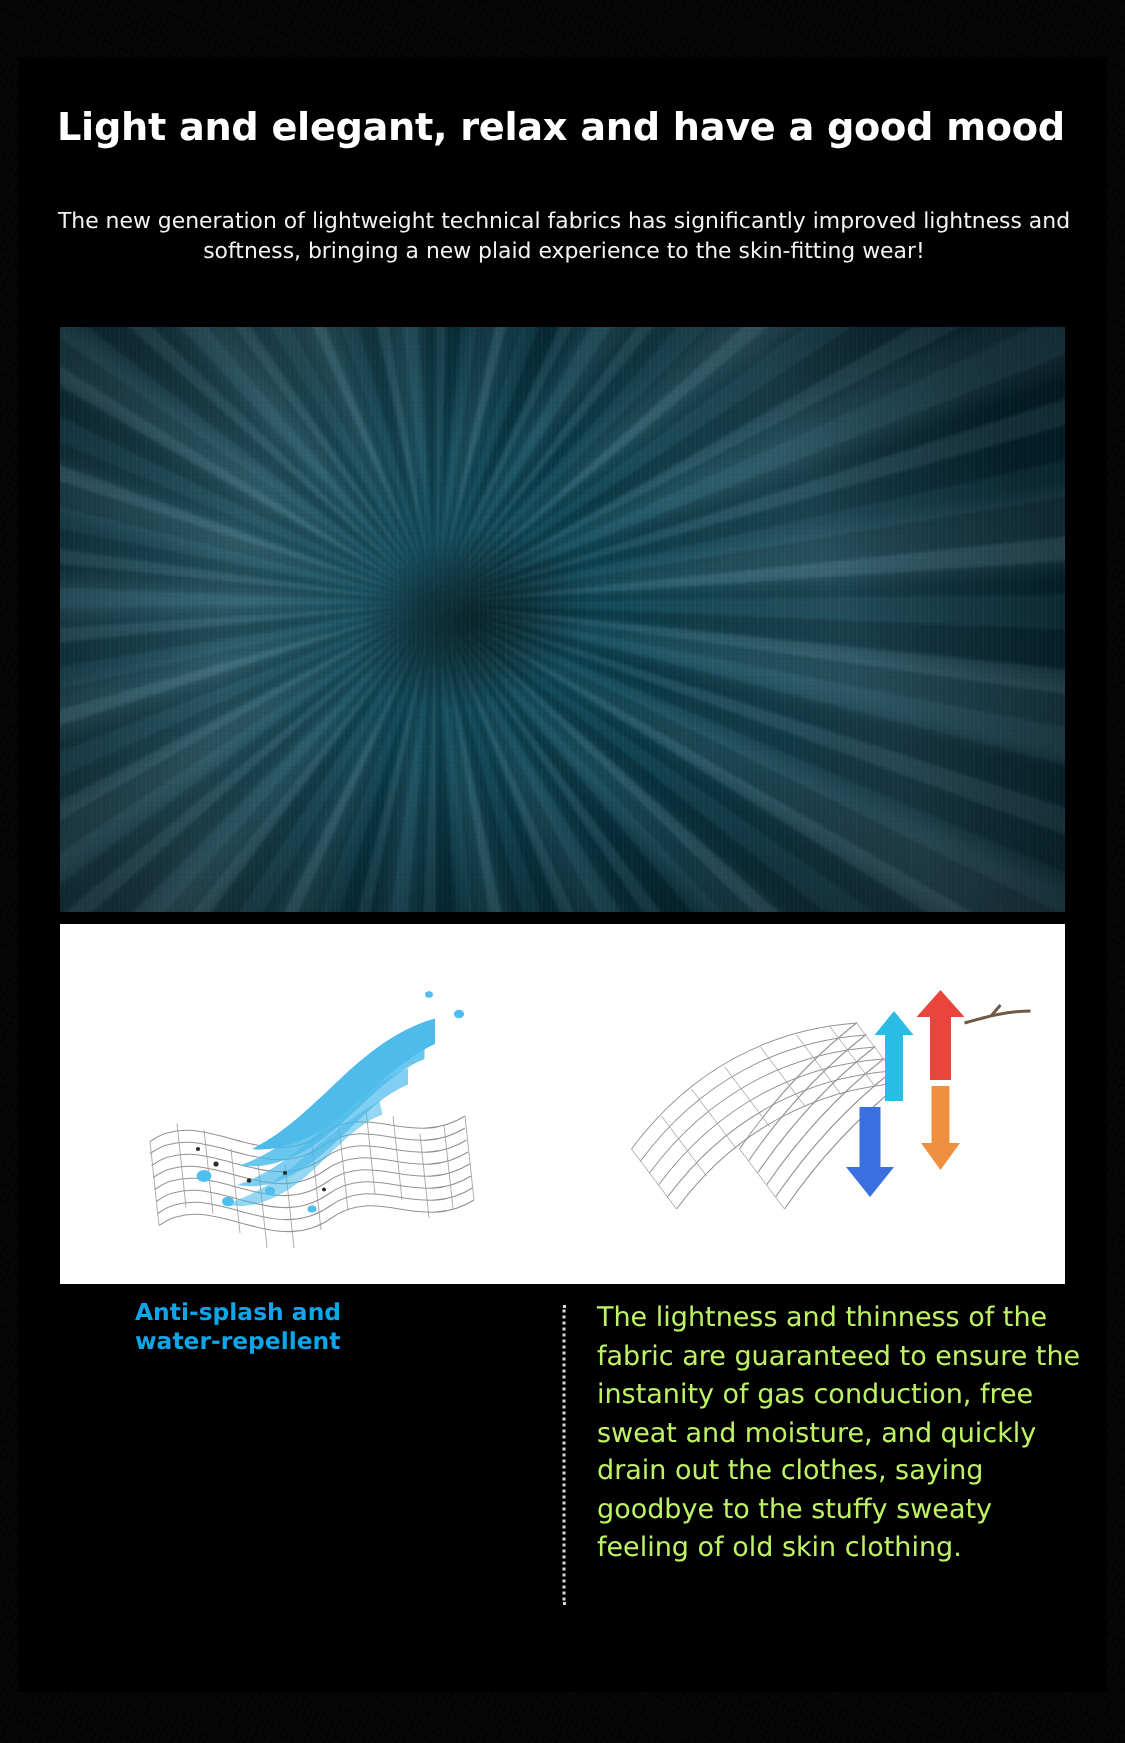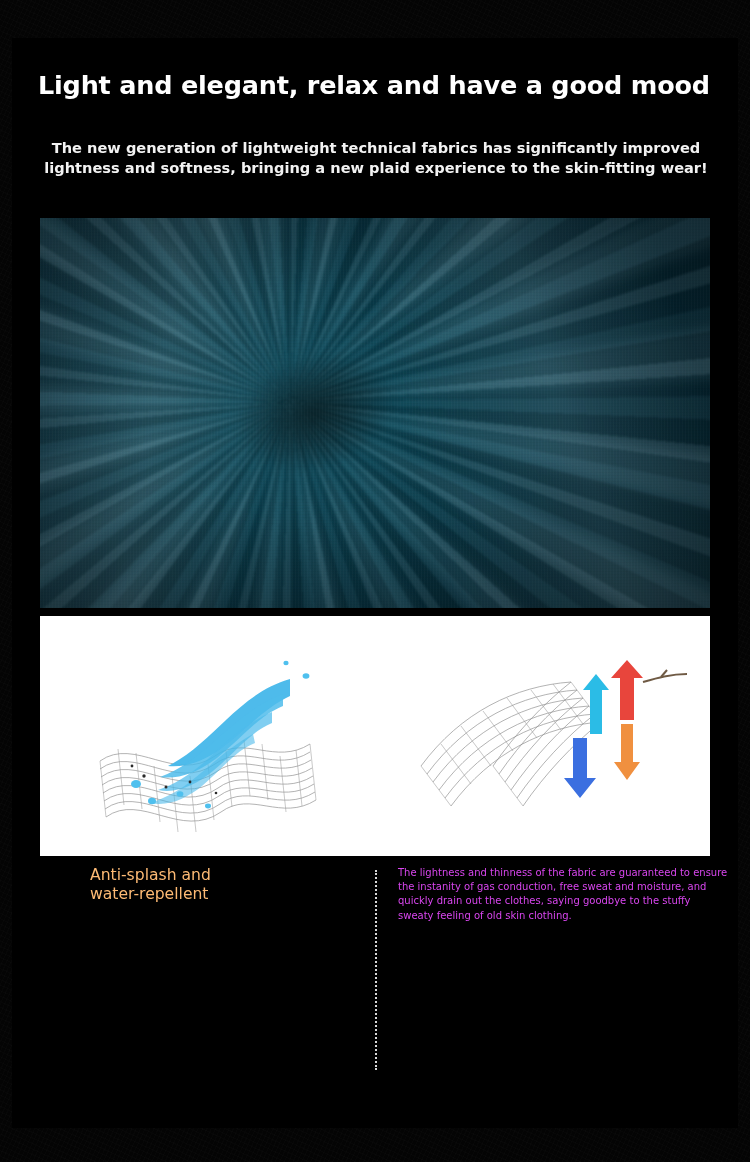--- a/index.html
+++ b/index.html
@@ -51,21 +51,21 @@
     color: #ffffff;
     line-height: 1.1;
   }
   .subheadline {
     position: absolute;
     left: 14px;
     top: 100px;
     width: 700px;
     text-align: center;
     font-size: 14.6px;
-    font-weight: bold;
+    font-weight: normal;
     line-height: 1.38;
     color: #f2f2f2;
   }
 
   
   .hero {
     position: absolute;
     left: 28px;
     top: 180px;
     width: 670px;
@@ -184,30 +184,30 @@
   .col {
     position: absolute;
     top: 0;
     width: 300px;
   }
   .col.left { left: 44px; }
   .col.right { left: 358px; }
   .col h3 {
     margin: 0 0 16px 0;
     font-size: 15.6px;
-    font-weight: normal;
+    font-weight: bold;
     line-height: 1.25;
-    color: #fdba74;
+    color: #0ea5e9;
   }
   .col.left h3 { padding-left: 6px; }
   .col p {
     margin: 0;
-    font-size: 10px;
+    font-size: 18px;
     line-height: 1.42;
-    color: #d946ef;
+    color: #bef264;
   }
   .col.right p { width: 330px; }
   .col.right h3 { width: 330px; }
 </style>
 </head>
 <body>
 
 <div class="page">
   <div class="content">
 

